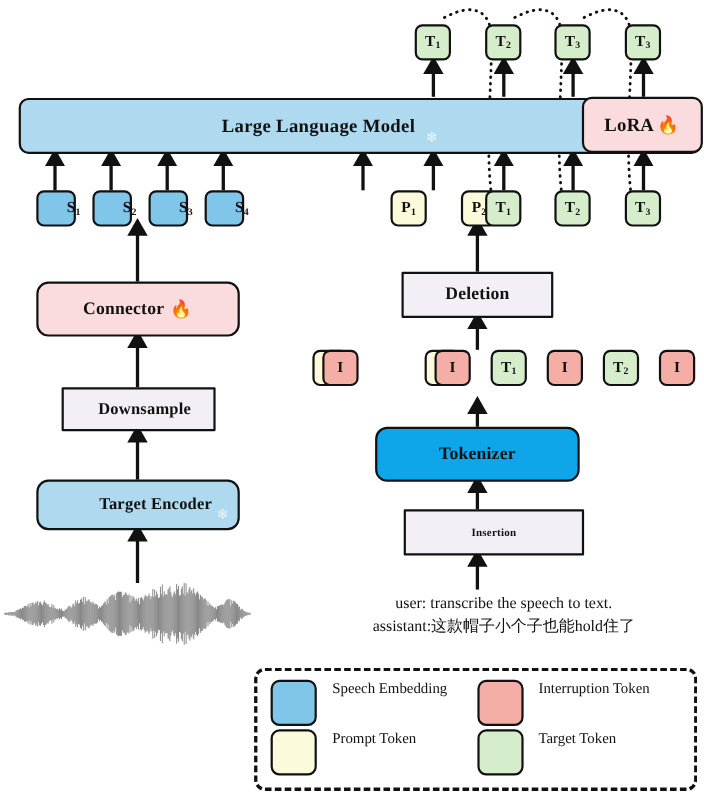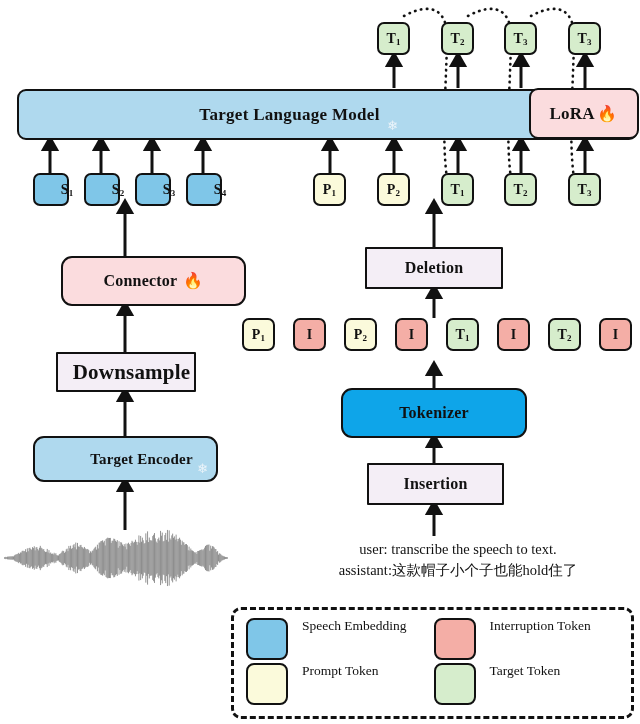--- a/index.html
+++ b/index.html
@@ -12,53 +12,53 @@
   
   .node{position:absolute;box-sizing:border-box;border:2.6px solid #111;
         display:flex;align-items:center;justify-content:center;
         font-weight:bold;letter-spacing:.2px;z-index:3;}
   .tok{width:33px;height:33px;border-radius:7px;font-size:14px;
        box-shadow:none;}
   .tok sub{font-size:9px;font-weight:bold;vertical-align:-2px;}
   .tok .lbl{display:inline-block;}
 
   .c-speech{background:#7FC6E8;padding-left:32px;}
-  .c-prompt{background:#FBFADB;}
+  .c-prompt{background:#FBFADB;margin-left:42px;}
   .c-target{background:#D6EDCC;}
   .c-interrupt{background:#F4AEA6;}
   .c-connector{background:#FBDCDE;}
   .c-lav{background:#F4EEF6;}
   .c-tokenizer{background:#0ea5e9;}
 
   
   #llm{left:17px;top:89px;width:621px;height:51px;border-radius:9px;
        background:#AFD9EE;font-size:17px;z-index:4;}
   #llm .inner{position:relative;width:100%;height:100%;
               display:flex;align-items:center;justify-content:center;}
   #llm-label{font-size:17px;font-weight:bold;letter-spacing:.3px;
              transform:translateX(-38px);}
   #lora{position:absolute;right:-2.6px;top:-2.6px;width:110px;height:51px;
         border:2.6px solid #111;border-radius:9px;background:#FBDCDE;
         box-sizing:border-box;display:flex;align-items:center;
         justify-content:center;gap:3px;z-index:6;}
   #lora .t{font-size:17px;font-weight:bold;}
 
   #connector{left:33px;top:256px;width:185px;height:50px;border-radius:11px;
-             font-size:16px;gap:6px;margin-left:28px;}
+             font-size:16px;gap:6px;}
   #downsample{left:56px;top:352px;width:140px;height:40px;border-radius:1px;
-              font-size:21px;padding-left:11px;}
+              font-size:15px;padding-left:11px;}
   #encoder{left:33px;top:436px;width:185px;height:46px;border-radius:11px;
            font-size:15px;gap:4px;}
 
   #deletion{left:365px;top:247px;width:138px;height:42px;border-radius:1px;
             font-size:16px;}
   #tokenizer{left:341px;top:388px;width:186px;height:50px;border-radius:11px;
              font-size:16px;}
-  #insertion{left:367px;top:463px;width:137px;height:42px;border-radius:1px;
-             font-size:16px;}
+  #insertion{left:367px;top:463px;width:164px;height:42px;border-radius:1px;
+             font-size:10px;}
 
   .emoji{font-family:"DejaVu Sans",sans-serif;font-weight:normal;
          line-height:1;display:inline-block;}
   .fire{font-size:16px;}
   .snow{font-size:13px;color:#EAF4FB;text-shadow:0 0 1px #b9d9ea;}
   #enc-snow{position:absolute;right:8px;bottom:5px;}
   #llm-snow{position:absolute;left:368px;top:28px;z-index:5;}
 
   
   #dialogue{position:absolute;left:276px;top:539px;width:364px;
@@ -144,21 +144,21 @@
   </div>
   <div class="node tok c-target" style="left:504px;top:22px;">
     <span class="lbl">T<sub>3</sub></span>
   </div>
   <div class="node tok c-target" style="left:568px;top:22px;">
     <span class="lbl">T<sub>3</sub></span>
   </div>
 
   <div class="node" id="llm">
     <div class="inner">
-      <span id="llm-label">Target Language Model</span>
+      <span id="llm-label">Large Language Model</span>
       <span class="emoji snow" id="llm-snow">❄</span>
       <div id="lora">
         <span class="t">LoRA</span>
         <span class="emoji fire">🔥</span>
       </div>
     </div>
   </div>
 
   <div class="node tok c-speech" style="left:33px;top:173px;">
     <span class="lbl">S<sub>1</sub></span>

